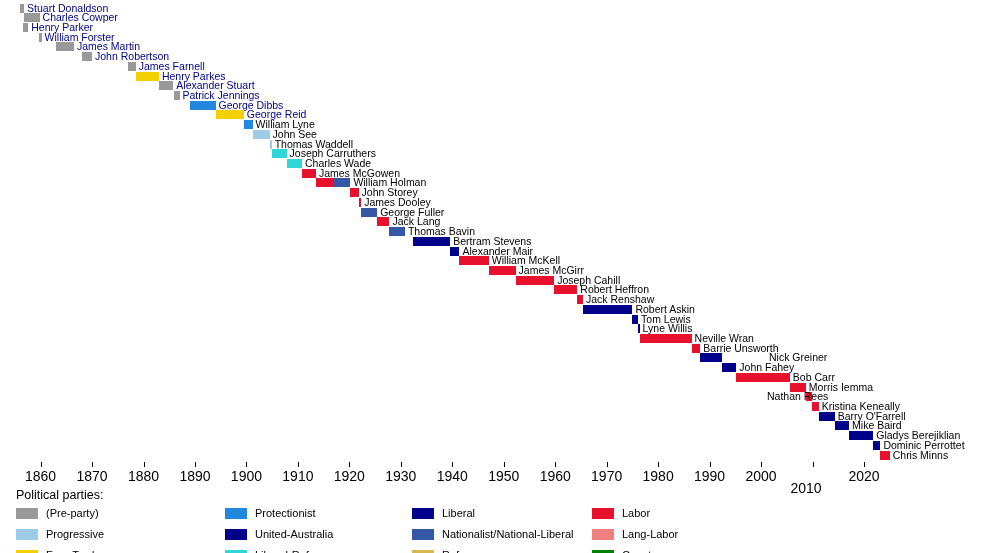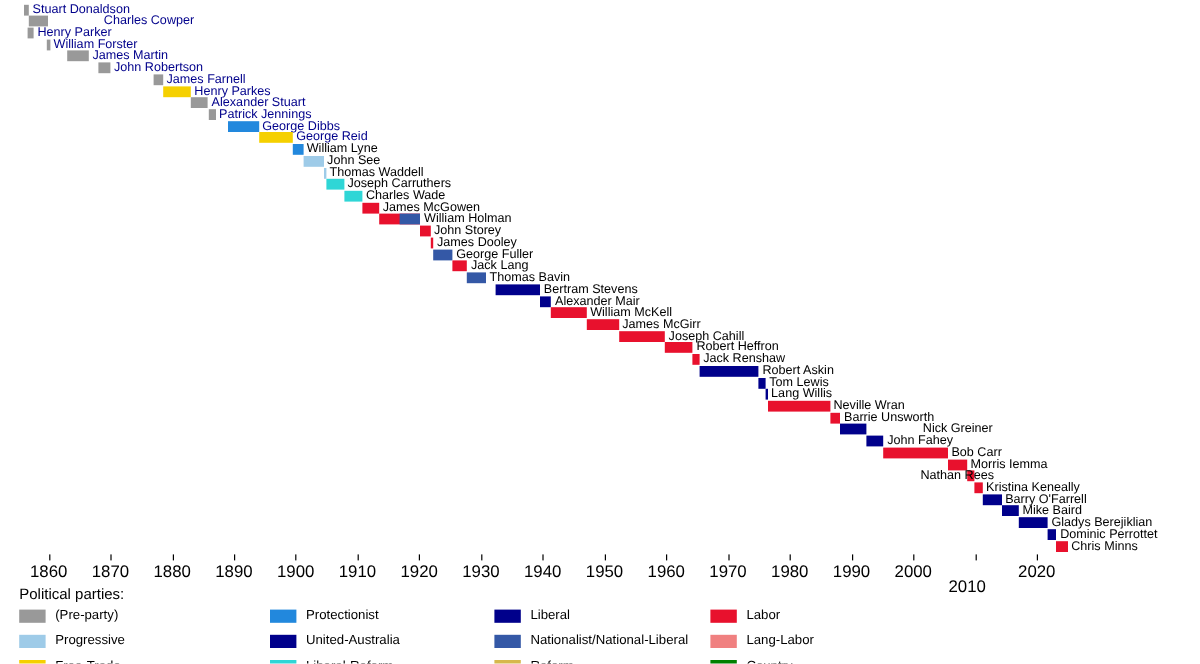--- a/index.html
+++ b/index.html
@@ -49,21 +49,21 @@
     position:absolute;left:30px;top:0;font-size:11px;color:#000;line-height:14px;
   }
 </style>
 </head>
 <body>
 
 <div id="chart-area">
     <div class="bar" style="left: 20px; top: 3.5px; width: 4.11696px; background: rgb(153, 153, 153);"></div>
     <div class="bar-label blue" style="left: 27.117px; top: 2.5px; text-align: center;">Stuart Donaldson</div>
     <div class="bar" style="left: 24.117px; top: 13.22px; width: 15.4386px; background: rgb(153, 153, 153);"></div>
-    <div class="bar-label blue" style="left: 42.5556px; top: 12.22px; margin-left: 44px;">Charles Cowper</div>
+    <div class="bar-label blue" style="left: 42.5556px; top: 12.22px;">Charles Cowper</div>
     <div class="bar" style="left: 23.0877px; top: 22.94px; width: 5.1462px; background: rgb(153, 153, 153);"></div>
     <div class="bar-label blue" style="left: 31.2339px; top: 21.94px;">Henry Parker</div>
     <div class="bar" style="left: 39.0409px; top: 32.66px; width: 2.5731px; background: rgb(153, 153, 153);"></div>
     <div class="bar-label blue" style="left: 44.614px; top: 31.66px;">William Forster</div>
     <div class="bar" style="left: 56.0234px; top: 42.38px; width: 18.0117px; background: rgb(153, 153, 153);"></div>
     <div class="bar-label blue" style="left: 77.0351px; top: 41.38px;">James Martin</div>
     <div class="bar" style="left: 81.7544px; top: 52.1px; width: 10.2924px; background: rgb(153, 153, 153);"></div>
     <div class="bar-label blue" style="left: 95.0468px; top: 51.1px;">John Robertson</div>
     <div class="bar" style="left: 128.07px; top: 61.82px; width: 7.7193px; background: rgb(153, 153, 153);"></div>
     <div class="bar-label blue" style="left: 138.789px; top: 60.82px;">James Farnell</div>
@@ -114,21 +114,21 @@
     <div class="bar-label" style="left: 557.175px; top: 274.66px;">Joseph Cahill</div>
     <div class="bar" style="left: 554.175px; top: 285.38px; width: 23.1579px; background: rgb(232, 17, 45);"></div>
     <div class="bar-label" style="left: 580.333px; top: 284.38px;">Robert Heffron</div>
     <div class="bar" style="left: 577.333px; top: 295.1px; width: 5.66082px; background: rgb(232, 17, 45);"></div>
     <div class="bar-label" style="left: 585.994px; top: 294.1px;">Jack Renshaw</div>
     <div class="bar" style="left: 582.994px; top: 304.82px; width: 49.4035px; background: rgb(0, 0, 139);"></div>
     <div class="bar-label" style="left: 635.398px; top: 303.82px;">Robert Askin</div>
     <div class="bar" style="left: 632.398px; top: 314.54px; width: 5.66082px; background: rgb(0, 0, 139);"></div>
     <div class="bar-label" style="left: 641.058px; top: 313.54px;">Tom Lewis</div>
     <div class="bar" style="left: 638.058px; top: 324.26px; width: 2px; background: rgb(0, 0, 139);"></div>
-    <div class="bar-label" style="left: 642.602px; top: 323.26px;">Lang Willis</div>
+    <div class="bar-label" style="left: 642.602px; top: 323.26px;">Lyne Willis</div>
     <div class="bar" style="left: 639.602px; top: 333.98px; width: 51.9766px; background: rgb(232, 17, 45);"></div>
     <div class="bar-label" style="left: 694.579px; top: 332.98px;">Neville Wran</div>
     <div class="bar" style="left: 691.579px; top: 343.7px; width: 8.74854px; background: rgb(232, 17, 45);"></div>
     <div class="bar-label" style="left: 703.327px; top: 342.7px;">Barrie Unsworth</div>
     <div class="bar" style="left: 700.327px; top: 353.42px; width: 22.1287px; background: rgb(0, 0, 139);"></div>
     <div class="bar-label" style="left: 769px; top: 352.42px; text-align: right;">Nick Greiner</div>
     <div class="bar" style="left: 722.456px; top: 363.14px; width: 13.8947px; background: rgb(0, 0, 139);"></div>
     <div class="bar-label" style="left: 739.351px; top: 362.14px;">John Fahey</div>
     <div class="bar" style="left: 736.351px; top: 372.86px; width: 53.5205px; background: rgb(232, 17, 45);"></div>
     <div class="bar-label" style="left: 792.871px; top: 371.86px;">Bob Carr</div>

